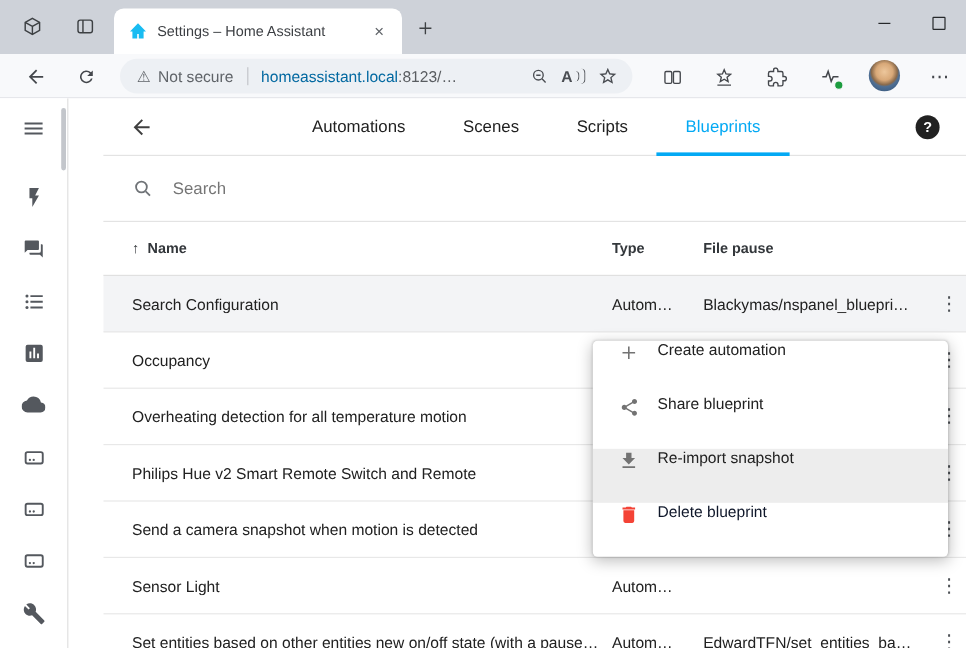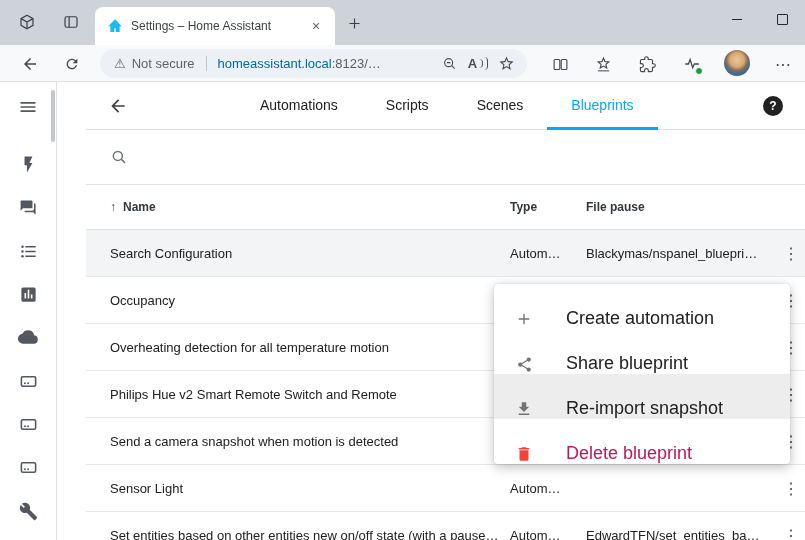--- a/index.html
+++ b/index.html
@@ -67,24 +67,24 @@
   .rows { overflow:hidden; }
   .row { height:47px; border-bottom:1px solid #e8e8e8; font-size:13px; color:#212121; }
   .row.selected { background:#f3f4f6; }
   .cell { white-space:nowrap; overflow:hidden; text-overflow:ellipsis; padding-right:10px; }
   .cell.dots { display:flex; justify-content:flex-start; padding-left:8px; overflow:visible; }
   .kebab { font-size:16px; color:#4d5156; width:24px; height:24px; }
 
   
   .menu { position:absolute; left:494px; top:284px; width:296px; background:#fff; border-radius:4px; z-index:20;
           box-shadow:0 3px 12px rgba(0,0,0,.26), 0 0 2px rgba(0,0,0,.14); overflow:hidden; }
-  .menu-item { height:45px; display:flex; align-items:flex-end; gap:32px; padding:0 16px 0 20px; font-size:18px; color:#212121; cursor:pointer; }
+  .menu-item { height:45px; display:flex; align-items:flex-start; gap:14px; padding:0 16px 0 20px; font-size:13px; color:#212121; cursor:pointer; }
   .menu-item .mi-icon { width:20px; height:20px; color:#737373; display:flex; align-items:center; justify-content:center; }
   .menu-item.hover { background:#ededed; }
-  .menu-item.danger { color:#be185d; }
+  .menu-item.danger { color:#0f172a; }
   .menu-item.danger .mi-icon { color:#f44336; }
 </style>
 </head>
 <body>
 
 <div class="tabstrip">
   <div class="cap-icon c1">
     <svg width="18" height="18" viewBox="0 0 24 24" fill="none" stroke="currentColor" stroke-width="1.6">
         <path d="M12 3l8 4.5v9L12 21l-8-4.5v-9L12 3z"></path>
         <path d="M12 12l8-4.5M12 12L4 7.5M12 12v9"></path>
@@ -251,34 +251,35 @@
   <div class="main">
 
     <div class="ha-header">
       <div class="ha-back">
         <svg width="20" height="20" viewBox="0 0 24 24" fill="currentColor">
             <path d="M20 11H7.8l5.6-5.6L12 4l-8 8 8 8 1.4-1.4L7.8 13H20v-2z"></path>
           </svg>
       </div>
       <div class="tabs">
         <div class="ha-tab">Automations</div>
+        <div class="ha-tab">Scenes</div>
         <div class="ha-tab">Scripts</div>
-        <div class="ha-tab">Scenes</div>
         <div class="ha-tab active">Blueprints</div>
       </div>
       <div class="help-btn">?</div>
     </div>
 
     <div class="searchbar">
       <span>
         <svg width="18" height="18" viewBox="0 0 24 24" fill="none" stroke="#6f7377" stroke-width="2">
             <circle cx="10.5" cy="10.5" r="6"></circle>
             <path d="M15.2 15.2L20 20"></path>
           </svg>
       </span>
+      <input type="text" placeholder="Search" style="">
     </div>
 
     <div class="thead grid">
       <div class="th-name">
         <span class="sort-arrow">↑</span>
         <span>Name</span>
       </div>
       <div>Type</div>
       <div>File pause</div>
       <div></div>

